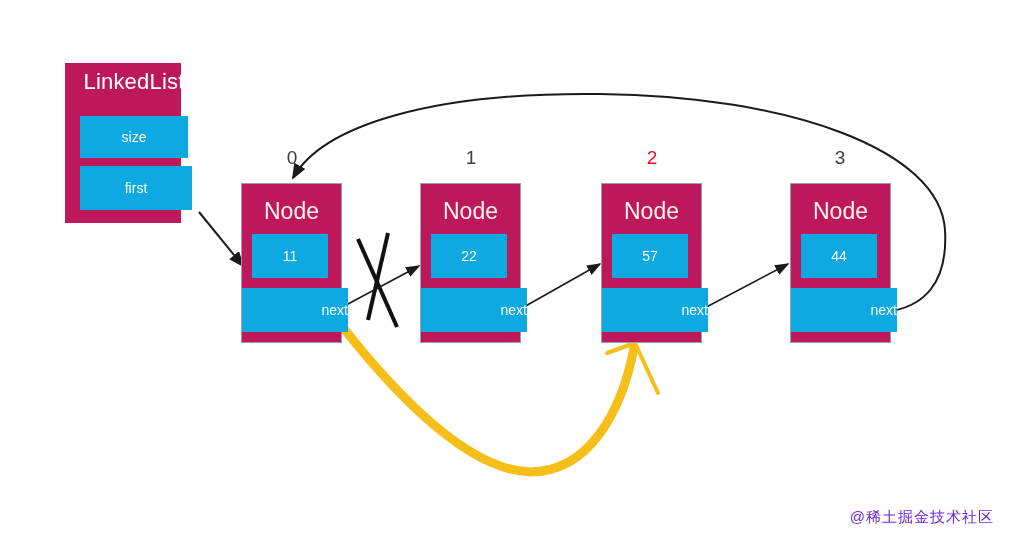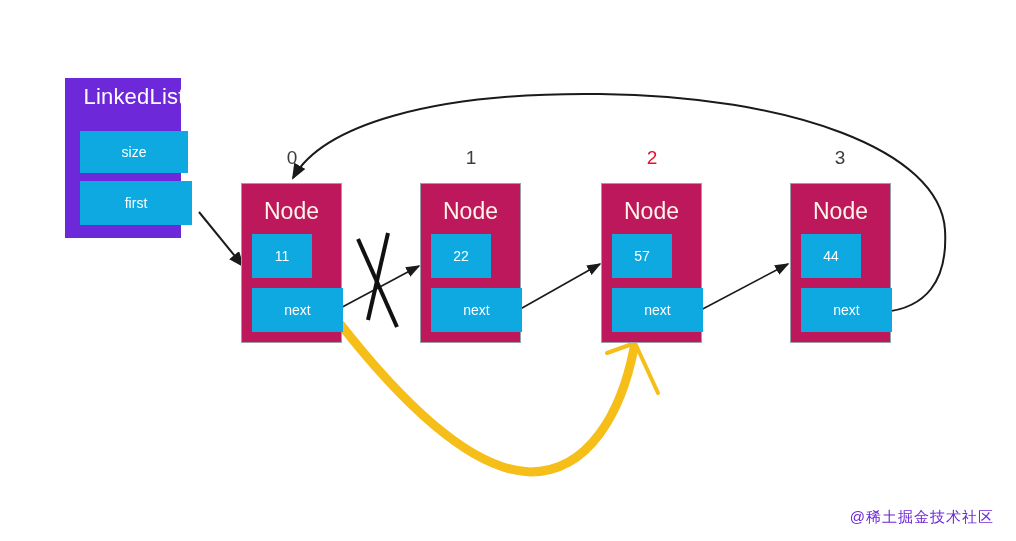--- a/index.html
+++ b/index.html
@@ -22,24 +22,24 @@
     left: 0;
     top: 0;
     width: 1016px;
     height: 541px;
   }
 
   
   .ll-box {
     position: absolute;
     left: 65px;
-    top: 78px;
+    top: 63px;
     width: 116px;
     height: 160px;
-    background: #6d28d9;
+    background: #be185d;
     box-sizing: border-box;
   }
   .ll-title {
     position: absolute;
     left: 0;
     top: 6px;
     width: 138px;
     text-align: center;
     color: #ffffff;
     font-size: 22px;
@@ -82,22 +82,22 @@
   .node-cell {
     position: absolute;
     background: #0DA9E0;
     color: #ffffff;
     font-size: 14px;
     display: flex;
     align-items: center;
     justify-content: center;
     box-sizing: border-box;
   }
-  .node-cell.value { left: 10px; top: 50px;  width: 60px; height: 44px; }
-  .node-cell.next  { left: 10px; top: 104px; width: 91px; height: 44px; }
+  .node-cell.value { left: 10px; top: 50px;  width: 76px; height: 44px; }
+  .node-cell.next  { left: 0; top: 104px; width: 106px; height: 44px; justify-content: flex-end; }
 
   
   .index-label {
     position: absolute;
     top: 147px;
     width: 40px;
     text-align: center;
     font-size: 19px;
     color: #3C3C3C;
     font-family: "Liberation Sans", sans-serif;

